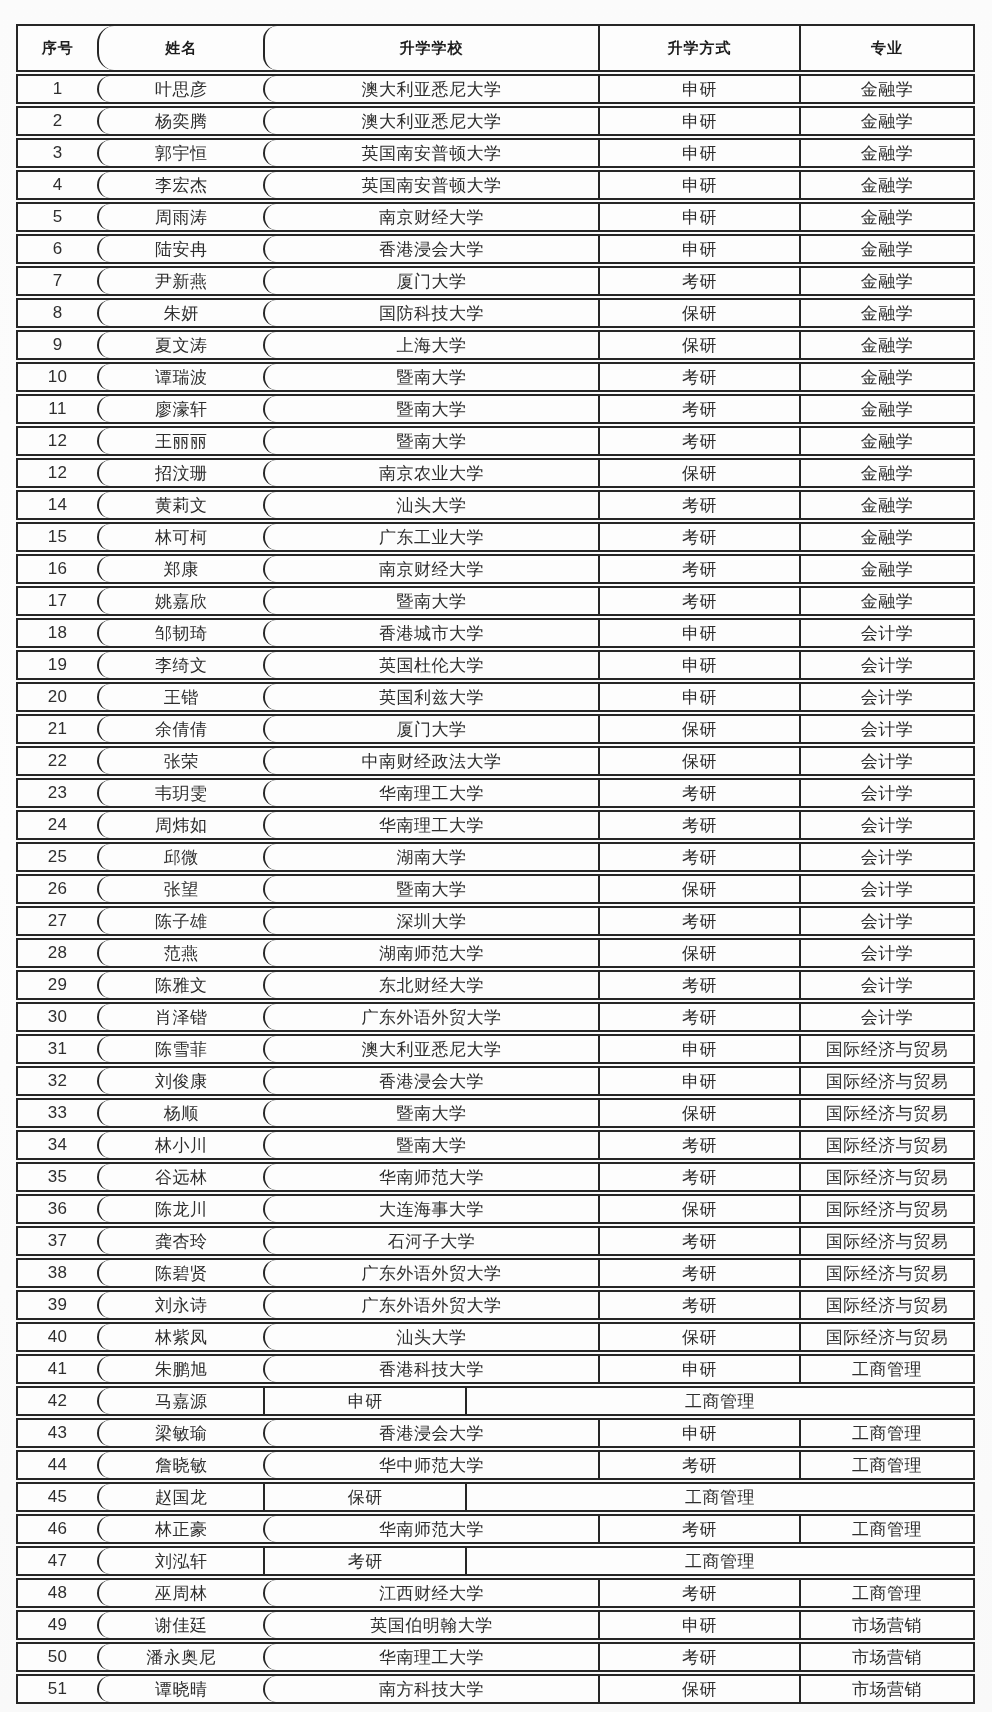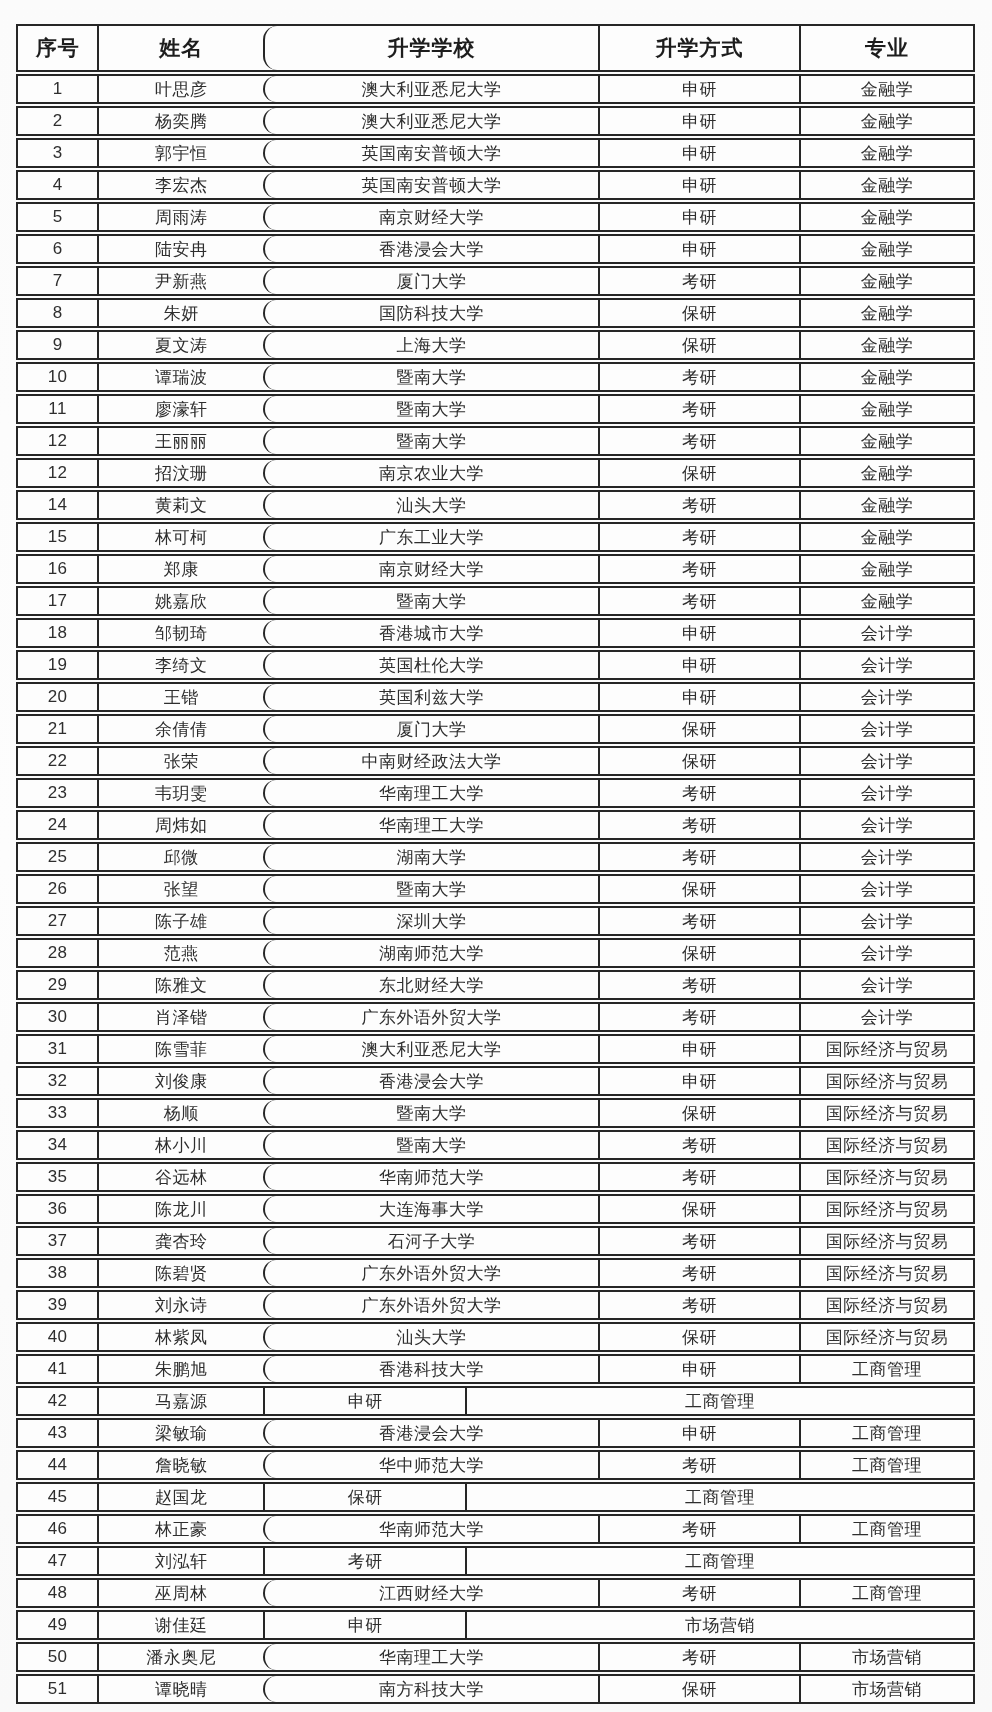--- a/index.html
+++ b/index.html
@@ -35,28 +35,28 @@
     height: 26px;
     font-size: 17px;
     color: #2e2e2e;
     border-left: 2px solid #262626;
     overflow: hidden;
     white-space: nowrap;
     letter-spacing: 0.5px;
   }
   .cell:first-child { border-left: none; }
   .c0 { width: 8.3%; }
-  .c1 { width: 17.4%; }
+  .c1 { width: 17.4%; border-radius: 17px; }
   .c2 { width: 35.0%; border-radius: 14px; }
   .c3 { width: 21.1%; }
   .c4 { width: 18.2%; flex: 1; }
   .header .cell {
     height: 44px;
     font-weight: bold;
-    font-size: 21px;
+    font-size: 15px;
     color: #1d1d1d;
     letter-spacing: 1px;
   }
 </style>
 </head>
 <body>
 
 <div class="page">
   <div class="table">
 
@@ -398,20 +398,21 @@
         <div class="row">
         <div class="cell c0">48</div>
         <div class="cell c1">巫周林</div>
         <div class="cell c2">江西财经大学</div>
         <div class="cell c3">考研</div>
         <div class="cell c4">工商管理</div>
       </div>
         <div class="row">
         <div class="cell c0">49</div>
         <div class="cell c1">谢佳廷</div>
+        <div class="cell c2">英国伯明翰大学</div>
         <div class="cell c3">申研</div>
         <div class="cell c4">市场营销</div>
       </div>
         <div class="row">
         <div class="cell c0">50</div>
         <div class="cell c1">潘永奥尼</div>
         <div class="cell c2">华南理工大学</div>
         <div class="cell c3">考研</div>
         <div class="cell c4">市场营销</div>
       </div>

